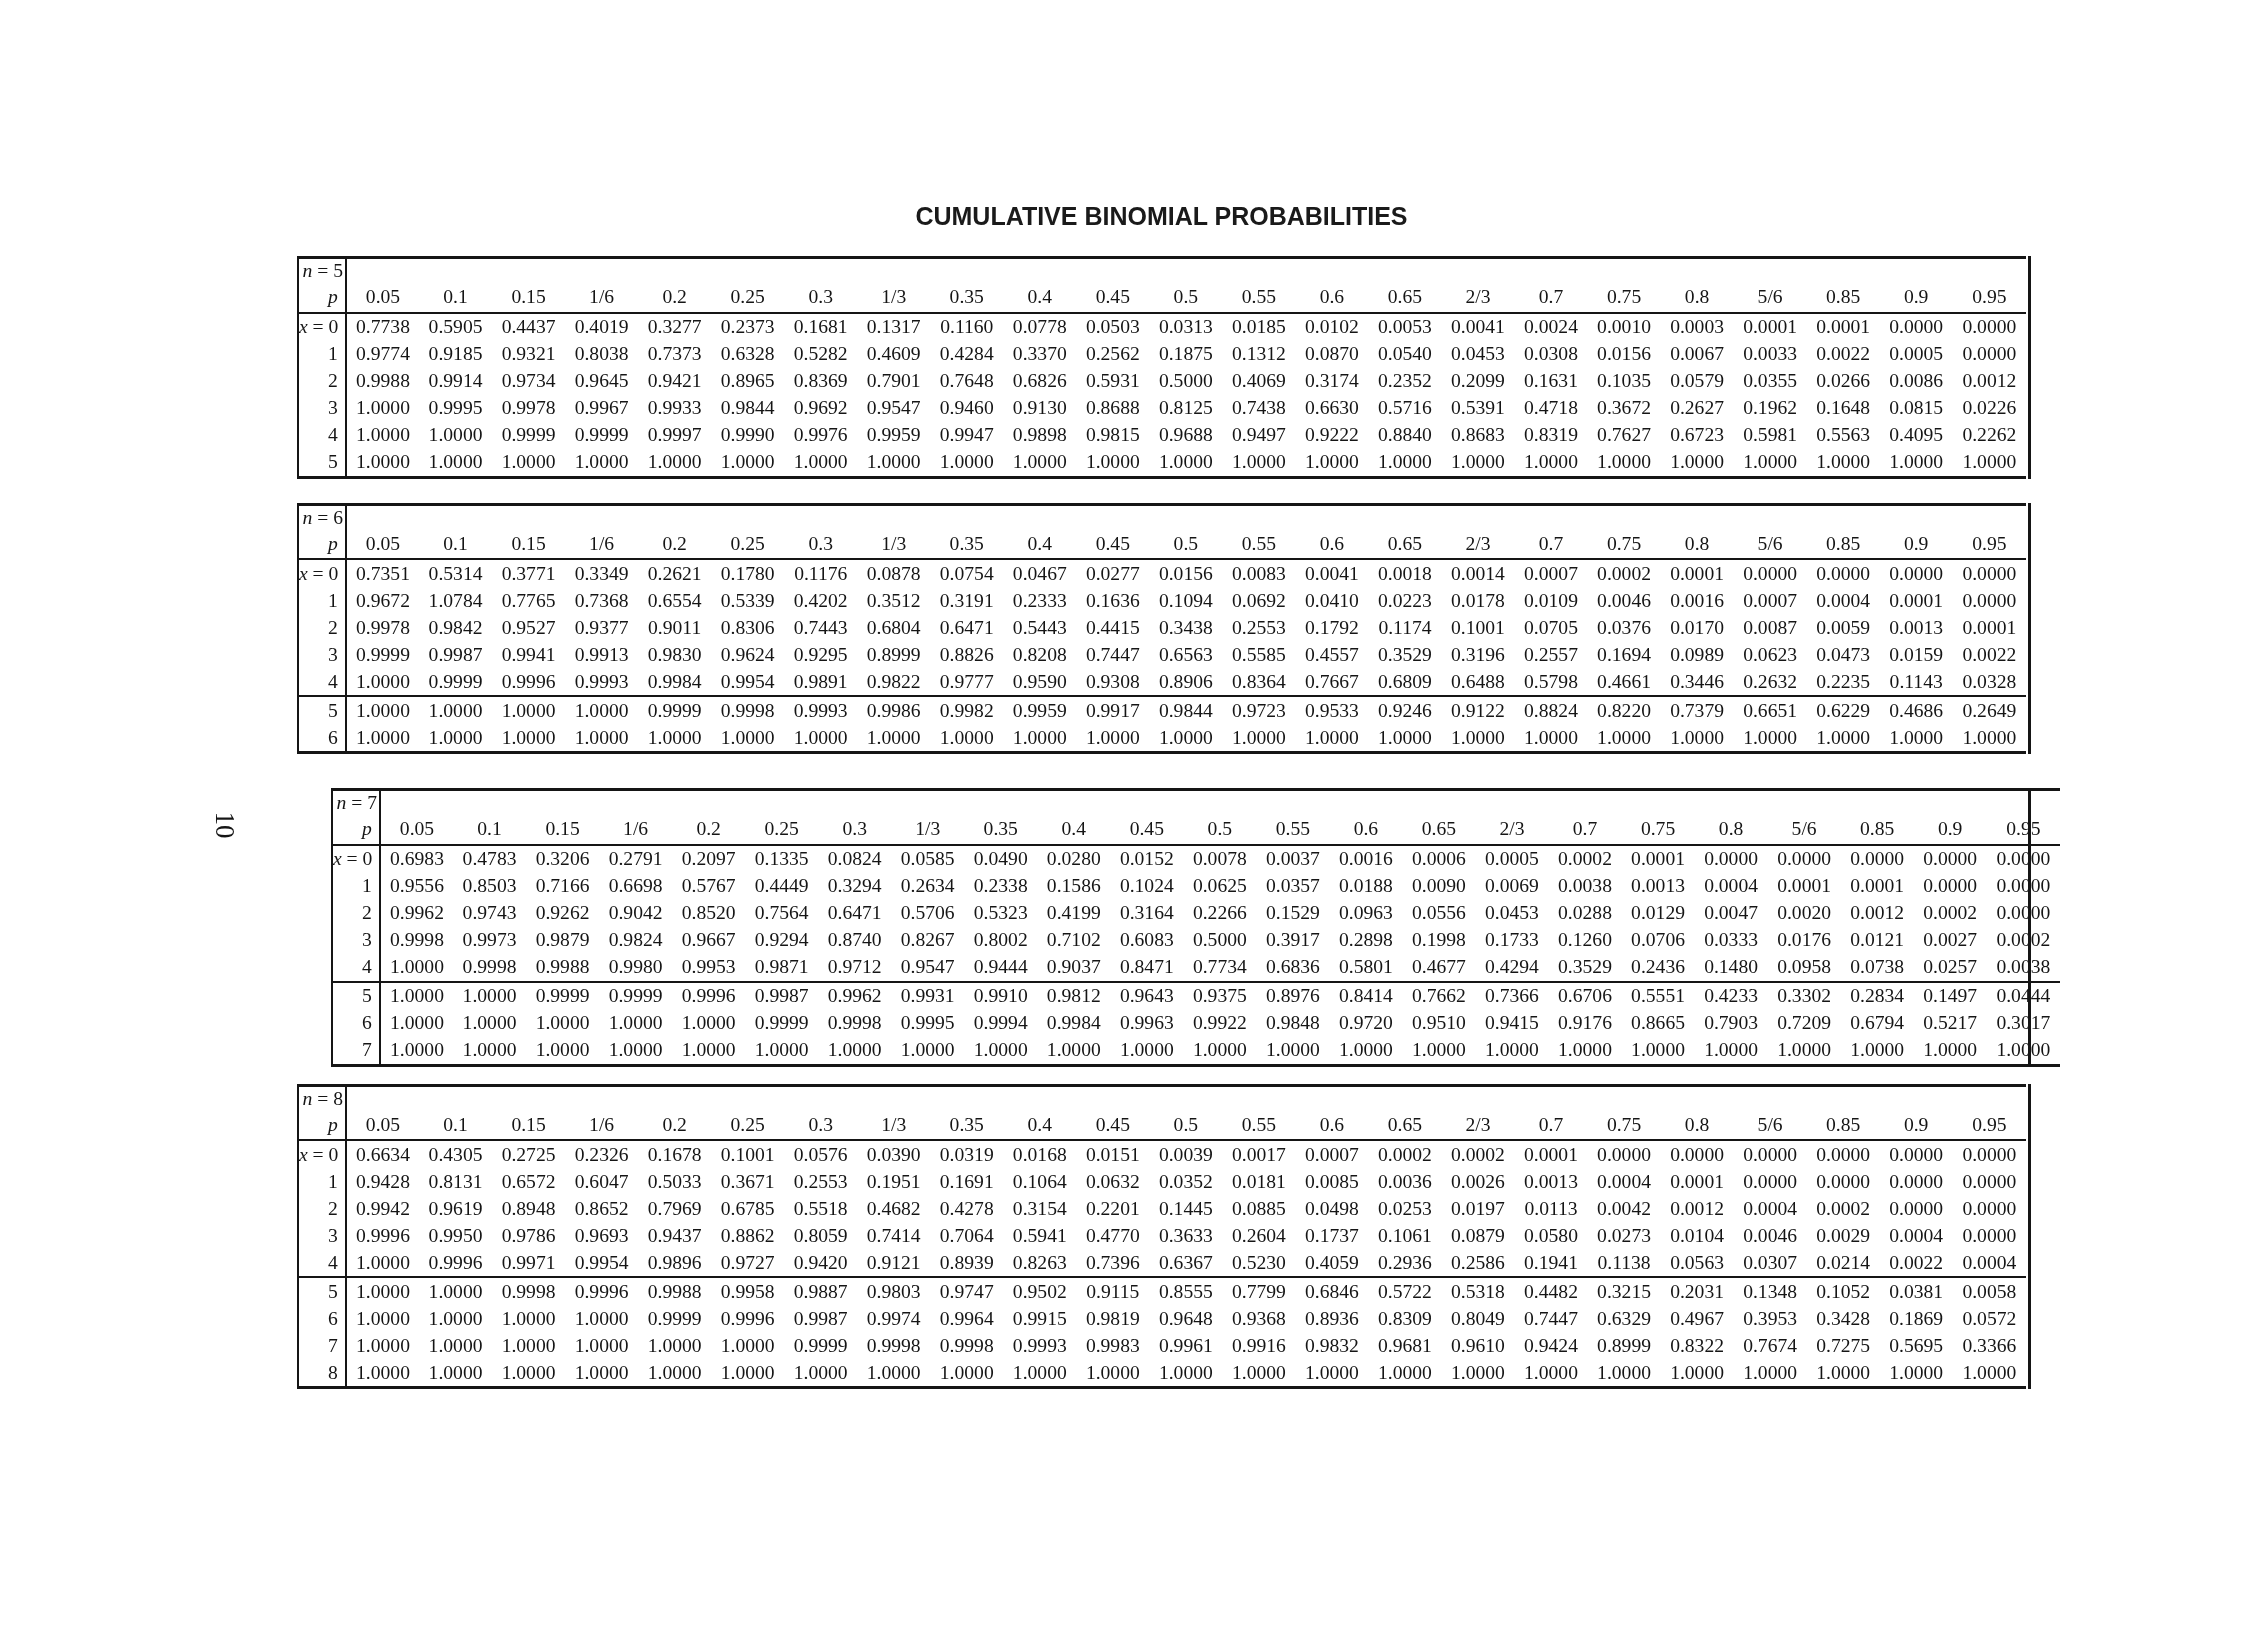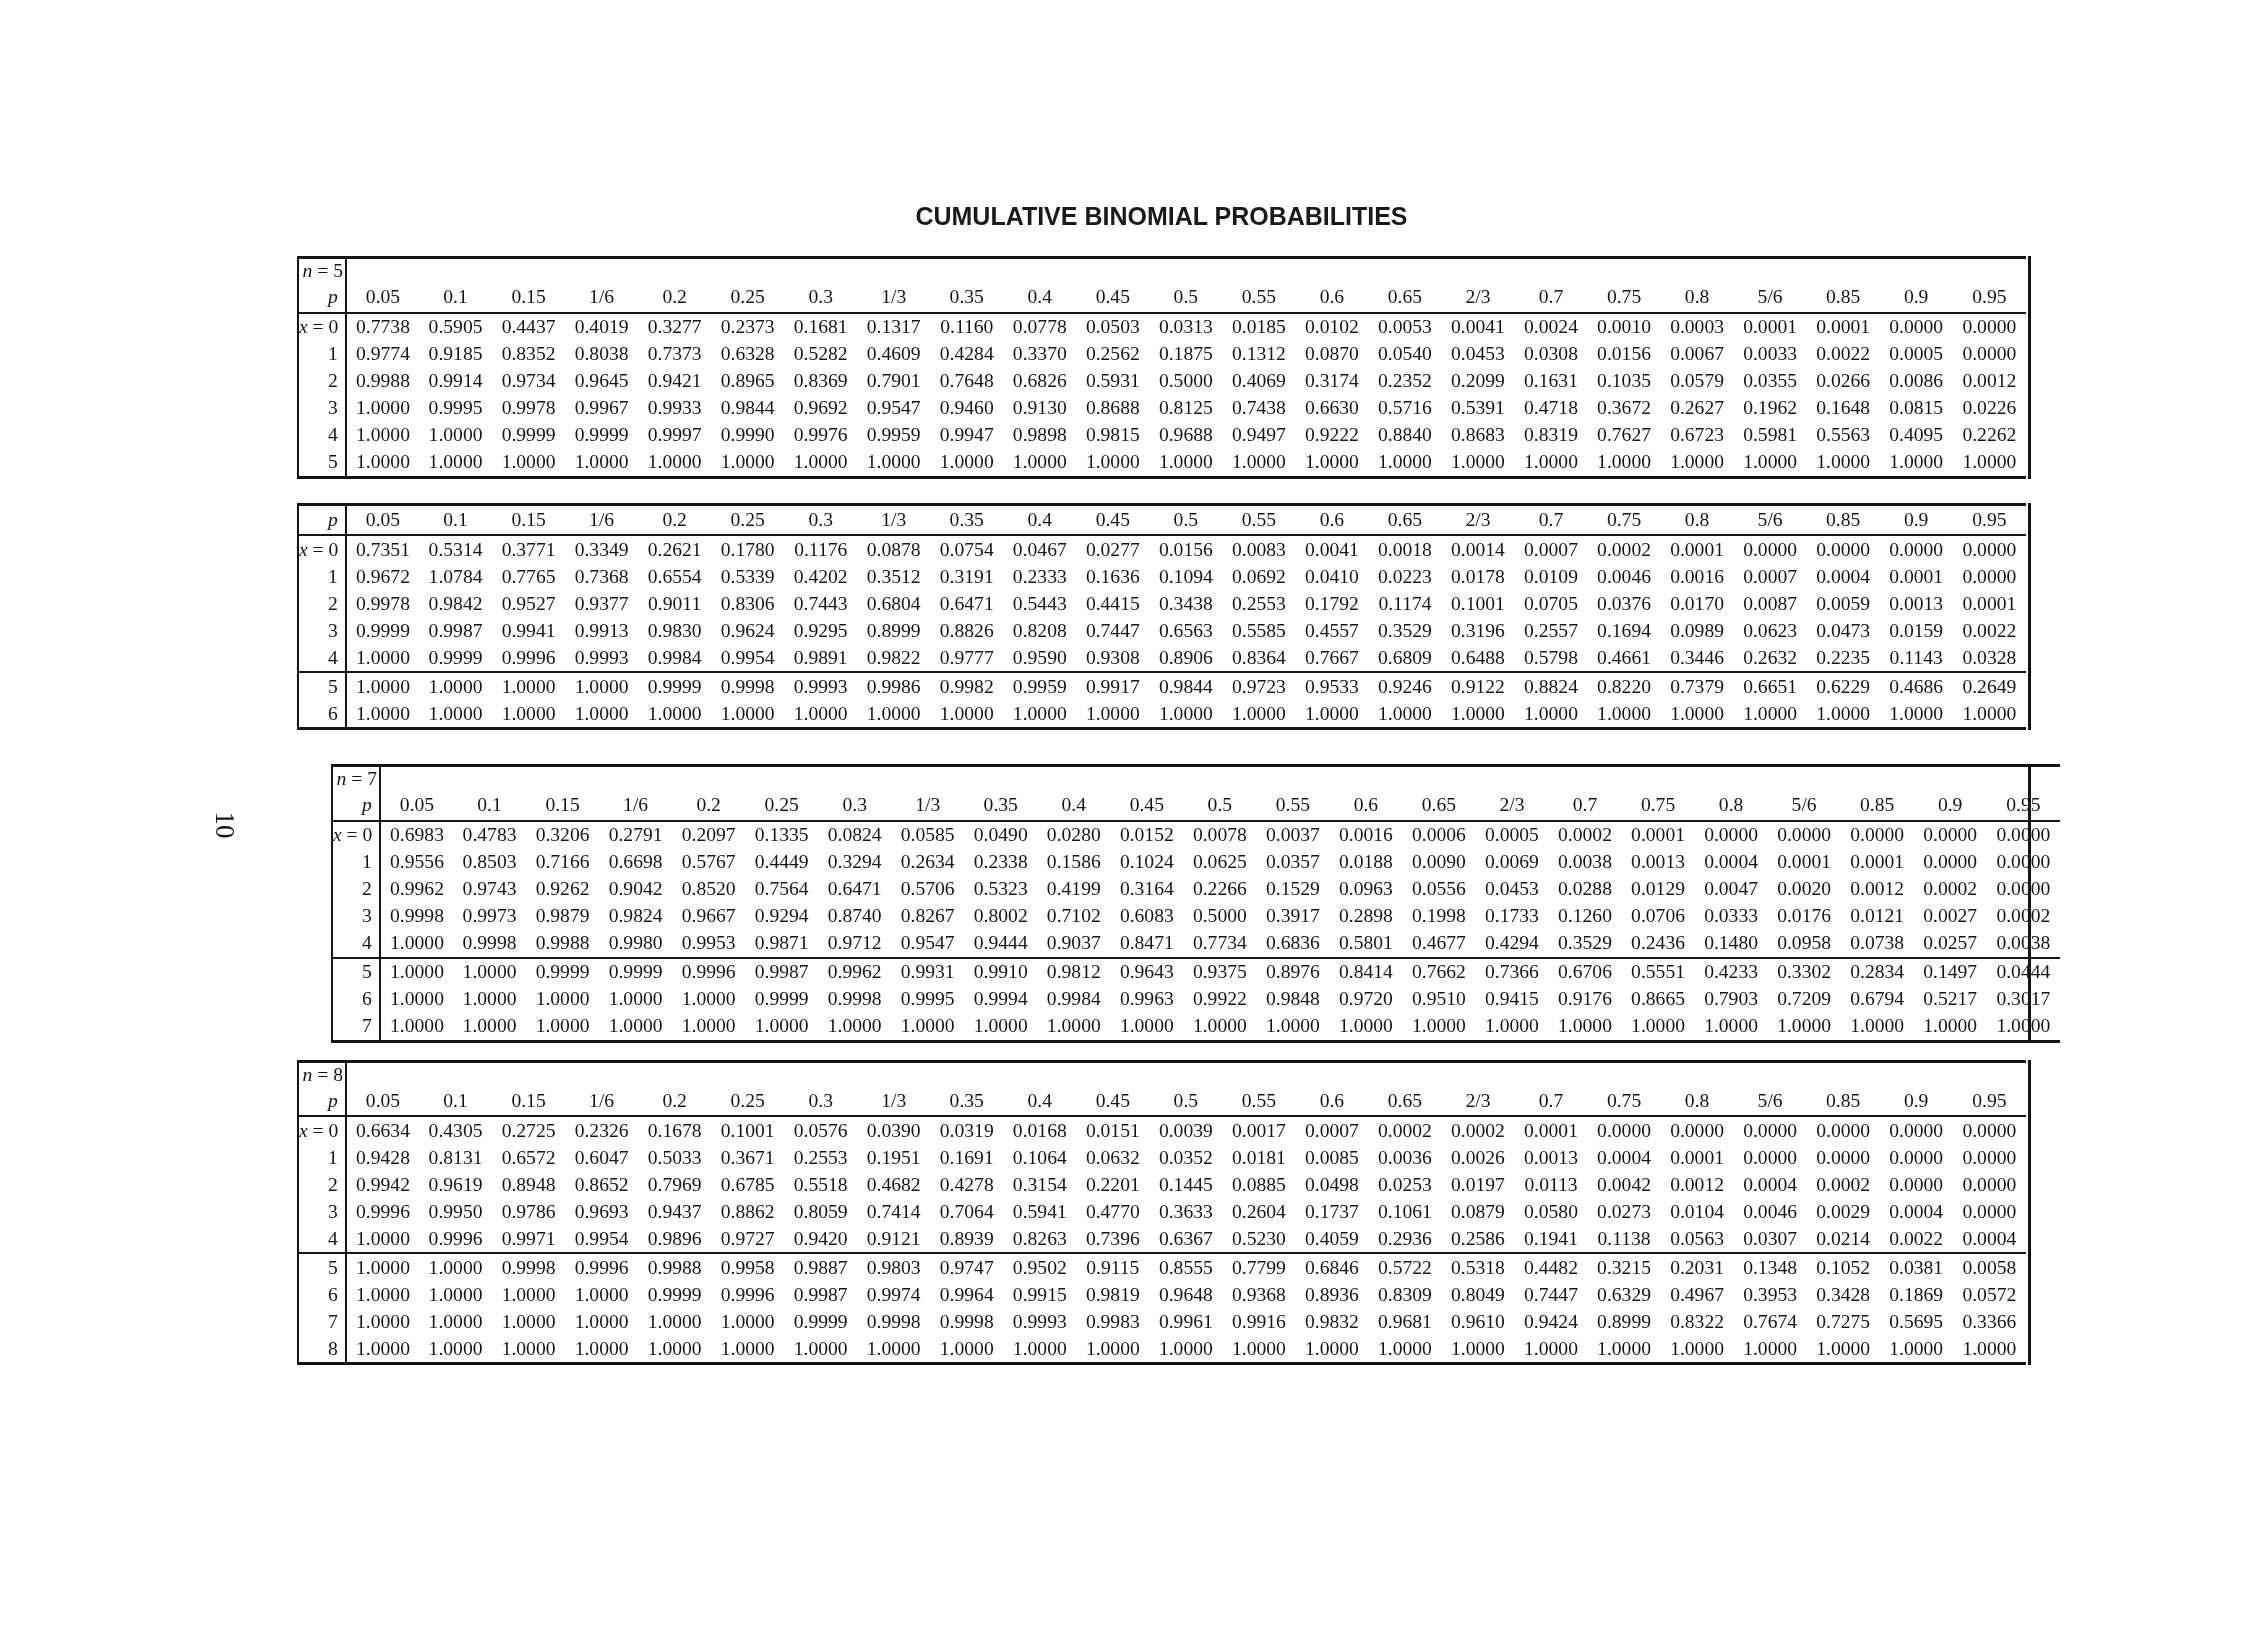--- a/index.html
+++ b/index.html
@@ -172,21 +172,21 @@
               <td>0.0003</td>
               <td>0.0001</td>
               <td>0.0001</td>
               <td>0.0000</td>
               <td>0.0000</td>
             </tr>
             <tr>
               <td class="labelcell">1</td>
               <td>0.9774</td>
               <td>0.9185</td>
-              <td>0.8352</td>
+              <td>0.9321</td>
               <td>0.8038</td>
               <td>0.7373</td>
               <td>0.6328</td>
               <td>0.5282</td>
               <td>0.4609</td>
               <td>0.4284</td>
               <td>0.3370</td>
               <td>0.2562</td>
               <td>0.1875</td>
               <td>0.1312</td>
@@ -331,20 +331,24 @@
             <col>
             <col>
             <col>
             <col>
             <col>
             <col>
             <col>
             <col>
           </colgroup>
           <thead>
+            <tr class="nrow">
+              <td class="labelcell" style="text-align: left; padding-left: 3.6px;"><i>n</i> = 6</td>
+              <td colspan="23"></td>
+            </tr>
             <tr class="prow">
               <td class="labelcell"><i>p</i></td>
               <td>0.05</td>
               <td>0.1</td>
               <td>0.15</td>
               <td>1/6</td>
               <td>0.2</td>
               <td>0.25</td>
               <td>0.3</td>
               <td>1/3</td>

